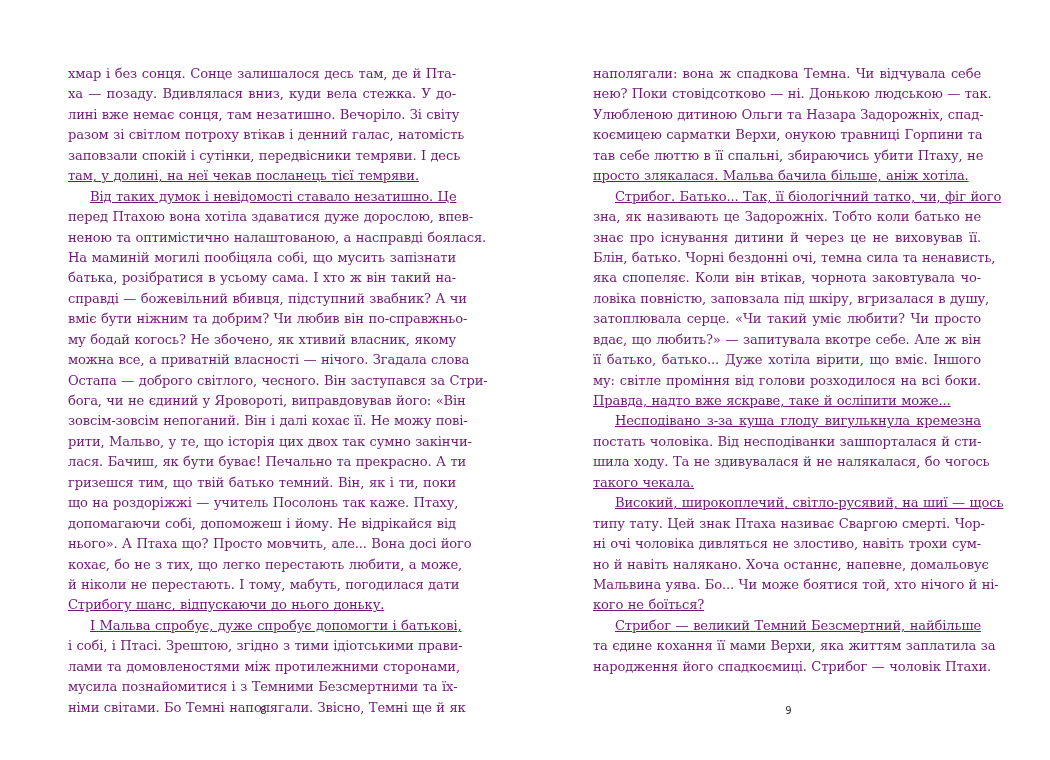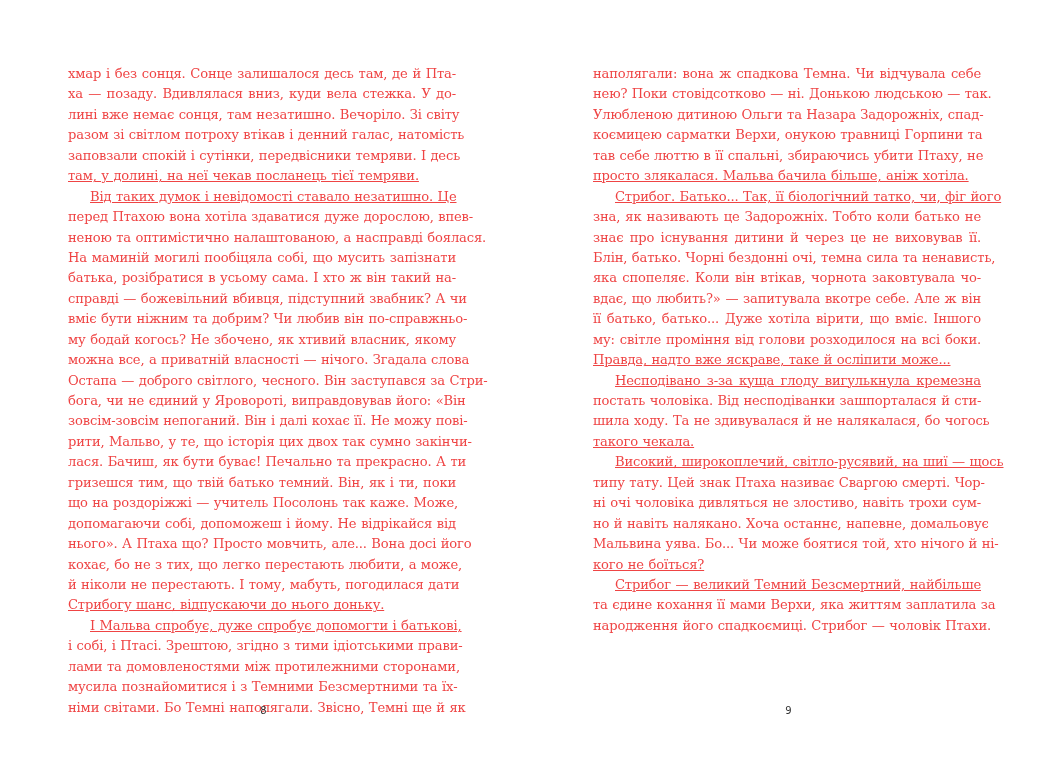--- a/index.html
+++ b/index.html
@@ -27,21 +27,21 @@
     }
     .page.left { left: 0; }
     .page.right { left: 525px; }
     .text-block {
       position: absolute;
       top: 64px;
       width: 388px;
       font-family: "DejaVu Serif", "Liberation Serif", serif;
       font-size: 13.1px;
       line-height: 20.45px;
-      color: #ef4444;
+      color: #701a75;
       letter-spacing: -0.15px;
       word-spacing: 0.5px;
     }
     .page.left .text-block { left: 68px; }
     .page.right .text-block { left: 68px; }
     .line {
       display: block;
       white-space: nowrap;
       text-align: justify;
       text-align-last: justify;
@@ -89,21 +89,21 @@
         <span class="line">справді — божевільний вбивця, підступний звабник? А чи</span>
         <span class="line">вміє бути ніжним та добрим? Чи любив він по-справжньо-</span>
         <span class="line">му бодай когось? Не збочено, як хтивий власник, якому</span>
         <span class="line">можна все, а приватній власності — нічого. Згадала слова</span>
         <span class="line">Остапа — доброго світлого, чесного. Він заступався за Стри-</span>
         <span class="line">бога, чи не єдиний у Ярово­роті, виправдовував його: «Він</span>
         <span class="line">зовсім-зовсім непоганий. Він і далі кохає її. Не можу пові-</span>
         <span class="line">рити, Мальво, у те, що історія цих двох так сумно закінчи-</span>
         <span class="line">лася. Бачиш, як бути буває! Печально та прекрасно. А ти</span>
         <span class="line">гризешся тим, що твій батько темний. Він, як і ти, поки</span>
-        <span class="line">що на роздоріжжі — учитель Посолонь так каже. Може,</span>
+        <span class="line">що на роздоріжжі — учитель Посолонь так каже. Птаху,</span>
         <span class="line">допомагаючи собі, допоможеш і йому. Не відрікайся від</span>
         <span class="line">нього». А Птаха що? Просто мовчить, але... Вона досі його</span>
         <span class="line">кохає, бо не з тих, що легко перестають любити, а може,</span>
         <span class="line">й ніколи не перестають. І тому, мабуть, погодилася дати</span>
         <span class="line last">Стрибогу шанс, відпускаючи до нього доньку.</span>
         <span class="line indent">І Мальва спробує, дуже спробує допомогти і батькові,</span>
         <span class="line">і собі, і Птасі. Зрештою, згідно з тими ідіотськими прави-</span>
         <span class="line">лами та домовленостями між протилежними сторонами,</span>
         <span class="line">мусила познайомитися і з Темними Безсмертними та їх-</span>
         <span class="line">німи світами. Бо Темні наполягали. Звісно, Темні ще й як</span>
@@ -116,20 +116,22 @@
         <span class="line">нею? Поки стовідсотково — ні. Донькою людською — так.</span>
         <span class="line">Улюбленою дитиною Ольги та Назара Задорожніх, спад-</span>
         <span class="line">коємицею сарматки Верхи, онукою травниці Горпини та</span>
         <span class="line">тав себе люттю в її спальні, збираючись убити Птаху, не</span>
         <span class="line last">просто злякалася. Мальва бачила більше, аніж хотіла.</span>
         <span class="line indent">Стрибог. Батько... Так, її біологічний татко, чи, фіг його</span>
         <span class="line">зна, як називають це Задорожніх. Тобто коли батько не</span>
         <span class="line">знає про існування дитини й через це не виховував її.</span>
         <span class="line">Блін, батько. Чорні бездонні очі, темна сила та ненависть,</span>
         <span class="line">яка спопеляє. Коли він втікав, чорнота заковтувала чо-</span>
+        <span class="line">ловіка повністю, заповзала під шкіру, вгризалася в душу,</span>
+        <span class="line">затоплювала серце. «Чи такий уміє любити? Чи просто</span>
         <span class="line">вдає, що любить?» — запитувала вкотре себе. Але ж він</span>
         <span class="line">її батько, батько... Дуже хотіла вірити, що вміє. Іншого</span>
         <span class="line">му: світле проміння від голови розходилося на всі боки.</span>
         <span class="line last">Правда, надто вже яскраве, таке й осліпити може...</span>
         <span class="line indent">Несподівано з-за куща глоду вигулькнула кремезна</span>
         <span class="line">постать чоловіка. Від несподіванки зашпорталася й сти-</span>
         <span class="line">шила ходу. Та не здивувалася й не налякалася, бо чогось</span>
         <span class="line last">такого чекала.</span>
         <span class="line indent">Високий, широкоплечий, світло-русявий, на шиї — щось</span>
         <span class="line">типу тату. Цей знак Птаха називає Сваргою смерті. Чор-</span>

